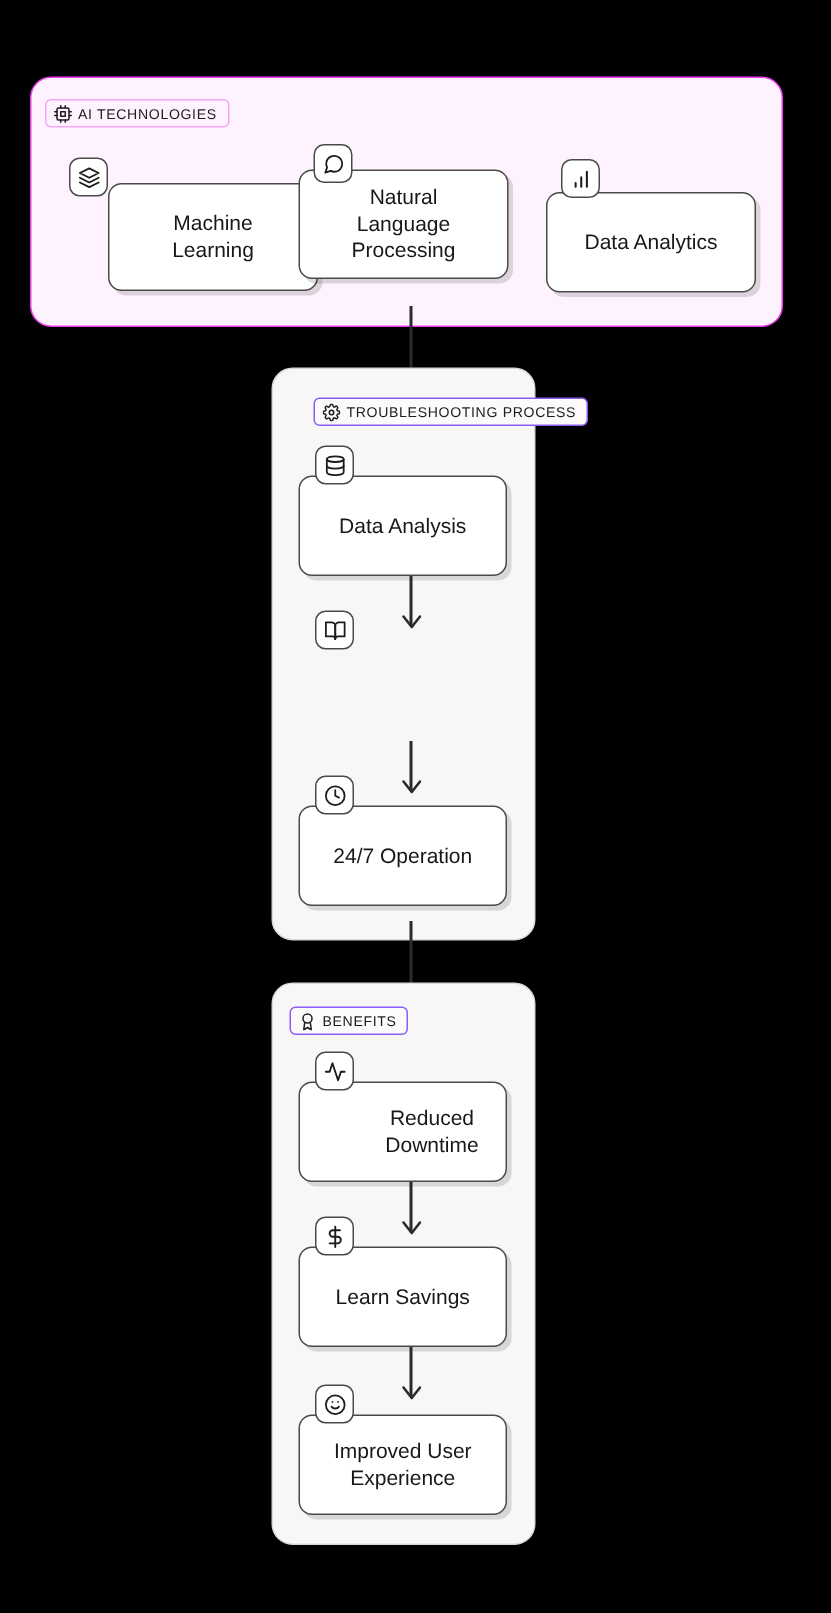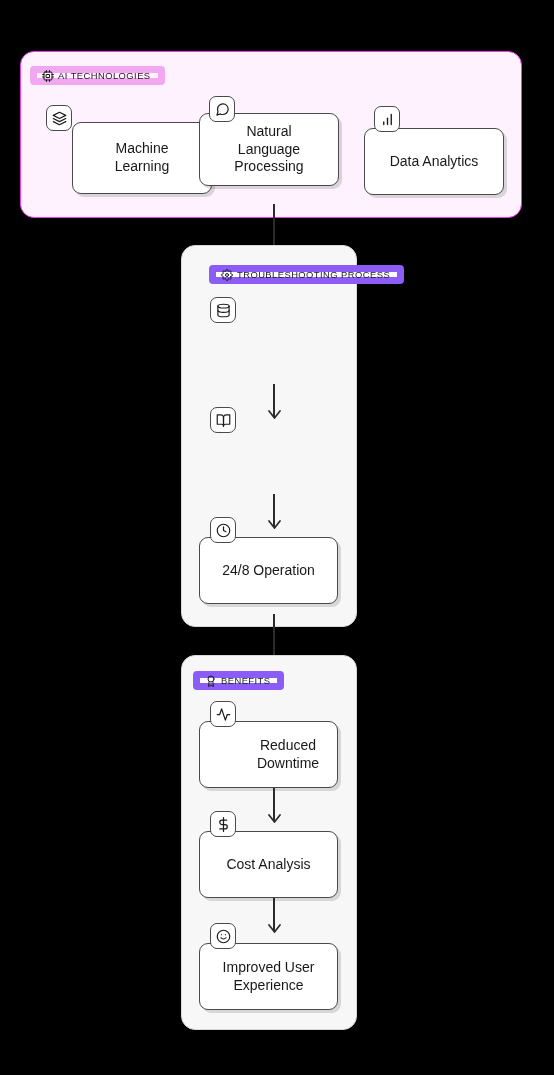--- a/index.html
+++ b/index.html
@@ -18,21 +18,21 @@
   }
   .section.accent{
     background:#fdf2fd;border:1.6px solid #ee3bee;
     box-shadow:3px 3px 0 rgba(0,0,0,.10);
   }
 
   
   .chip{
     position:absolute;display:flex;align-items:center;gap:4px;
     box-sizing:border-box;height:19px;padding:0 7px 0 5px;
-    background:#fbfbfb;border:7px solid #8b5cf6;border-radius:4px;
+    background:#fbfbfb;border:1px solid #8b5cf6;border-radius:4px;
     font-size:9.4px;letter-spacing:.45px;color:#1c1c1c;white-space:nowrap;
   }
   .chip.accent{background:#fdf2fd;border-color:#f1a8f1;}
   .chip .chip-ico{width:12px;height:12px;display:block;flex:0 0 12px;}
   .chip .chip-txt{line-height:1;padding-top:1px;}
 
   
   .node{
     position:absolute;box-sizing:border-box;
     background:#fff;border:1.5px solid #4a4a4a;border-radius:9px;
@@ -114,20 +114,23 @@
   <div class="chip" style="left:193px;top:265px;margin-left:16px;">
     <span class="chip-ico">
       <svg viewBox="0 0 24 24" fill="none" stroke="#1c1c1c" stroke-width="2" stroke-linecap="round" stroke-linejoin="round">
         <circle cx="12" cy="12" r="3"></circle>
         <path d="M19.4 15a1.65 1.65 0 0 0 .33 1.82l.06.06a2 2 0 0 1-2.83 2.83l-.06-.06a1.65 1.65 0 0 0-1.82-.33 1.65 1.65 0 0 0-1 1.51V21a2 2 0 0 1-4 0v-.09A1.65 1.65 0 0 0 9 19.4a1.65 1.65 0 0 0-1.82.33l-.06.06a2 2 0 0 1-2.83-2.83l.06-.06a1.65 1.65 0 0 0 .33-1.82 1.65 1.65 0 0 0-1.51-1H3a2 2 0 0 1 0-4h.09A1.65 1.65 0 0 0 4.6 9a1.65 1.65 0 0 0-.33-1.82l-.06-.06a2 2 0 0 1 2.83-2.83l.06.06A1.65 1.65 0 0 0 9 4.6h.09A1.65 1.65 0 0 0 10 3.09V3a2 2 0 0 1 4 0v.09A1.65 1.65 0 0 0 15 4.6a1.65 1.65 0 0 0 1.82-.33l.06-.06a2 2 0 0 1 2.83 2.83l-.06.06A1.65 1.65 0 0 0 19.4 9v.09a1.65 1.65 0 0 0 1.51 1H21a2 2 0 0 1 0 4h-.09a1.65 1.65 0 0 0-1.51 1z"></path>
       </svg>
     </span>
     <span class="chip-txt">TROUBLESHOOTING PROCESS</span>
   </div>
 
+  <div class="node" style="left:199px;top:317px;width:139px;height:67px;">
+    <span class="label">Data Analysis</span>
+  </div>
   <div class="badge" style="left:210px;top:297px;">
     <svg viewBox="0 0 24 24" fill="none" stroke="#1c1c1c" stroke-width="1.9" stroke-linecap="round" stroke-linejoin="round">
       <ellipse cx="12" cy="5" rx="9" ry="3"></ellipse>
       <path d="M21 12c0 1.66-4 3-9 3s-9-1.34-9-3"></path>
       <path d="M3 5v14c0 1.66 4 3 9 3s9-1.34 9-3V5"></path>
     </svg>
   </div>
 
   <div class="conn" style="left:273.2px;top:384px;height:33px;"></div>
   <svg class="arrowhead" style="left:267.5px;top:410px;" viewBox="0 0 13 9" fill="none" stroke="#2b2b2b" stroke-width="1.7" stroke-linecap="round">
@@ -140,21 +143,21 @@
       <path d="M22 3h-6a4 4 0 0 0-4 4v14a3 3 0 0 1 3-3h7z"></path>
     </svg>
   </div>
 
   <div class="conn" style="left:273.2px;top:494px;height:33px;"></div>
   <svg class="arrowhead" style="left:267.5px;top:520px;" viewBox="0 0 13 9" fill="none" stroke="#2b2b2b" stroke-width="1.7" stroke-linecap="round">
     <polyline points="1,1 6.5,8 12,1"></polyline>
   </svg>
 
   <div class="node" style="left:199px;top:537px;width:139px;height:67px;">
-    <span class="label">24/8 Operation</span>
+    <span class="label">24/7 Operation</span>
   </div>
   <div class="badge" style="left:210px;top:517px;">
     <svg viewBox="0 0 24 24" fill="none" stroke="#1c1c1c" stroke-width="1.9" stroke-linecap="round" stroke-linejoin="round">
       <circle cx="12" cy="12" r="10"></circle>
       <polyline points="12 6 12 12 16 14"></polyline>
     </svg>
   </div>
 
   <div class="conn" style="left:273.2px;top:614px;height:42px;"></div>
 
@@ -179,21 +182,21 @@
       <polyline points="22 12 18 12 15 21 9 3 6 12 2 12"></polyline>
     </svg>
   </div>
 
   <div class="conn" style="left:273.2px;top:788px;height:33px;"></div>
   <svg class="arrowhead" style="left:267.5px;top:814px;" viewBox="0 0 13 9" fill="none" stroke="#2b2b2b" stroke-width="1.7" stroke-linecap="round">
     <polyline points="1,1 6.5,8 12,1"></polyline>
   </svg>
 
   <div class="node" style="left:199px;top:831px;width:139px;height:67px;">
-    <span class="label">Cost Analysis</span>
+    <span class="label">Learn Savings</span>
   </div>
   <div class="badge" style="left:210px;top:811px;">
     <svg viewBox="0 0 24 24" fill="none" stroke="#1c1c1c" stroke-width="2" stroke-linecap="round" stroke-linejoin="round">
       <line x1="12" y1="1" x2="12" y2="23"></line>
       <path d="M17 5H9.5a3.5 3.5 0 0 0 0 7h5a3.5 3.5 0 0 1 0 7H6"></path>
     </svg>
   </div>
 
   <div class="conn" style="left:273.2px;top:898px;height:33px;"></div>
   <svg class="arrowhead" style="left:267.5px;top:924px;" viewBox="0 0 13 9" fill="none" stroke="#2b2b2b" stroke-width="1.7" stroke-linecap="round">

